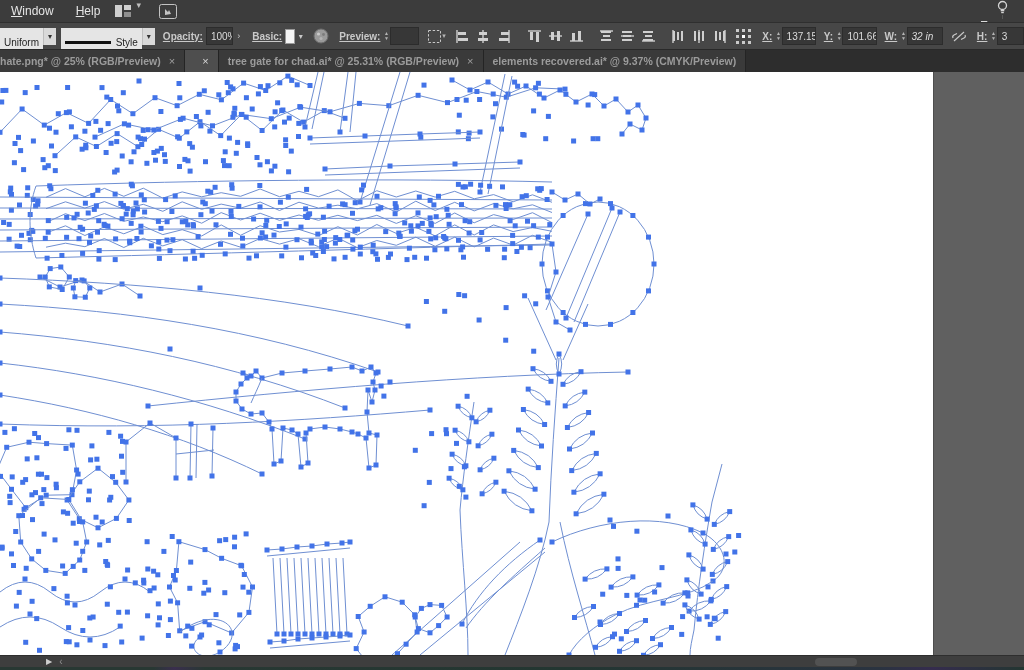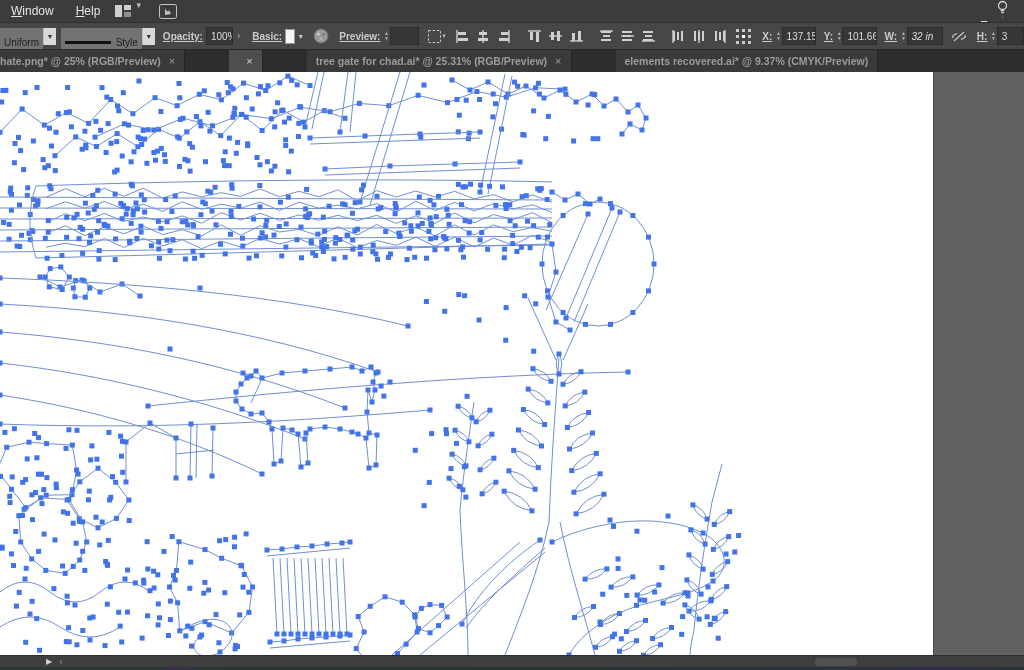--- a/index.html
+++ b/index.html
@@ -21,21 +21,21 @@
   .workspace-name { color:#dcdcdc; font-size:12px; width:44px; overflow:hidden;
     white-space:nowrap; }
 
   
   .controlbar { position:absolute; left:0; top:22px; width:1024px; height:28px;
     background:#474747; border-top:1px solid #2f2f2f; border-bottom:1px solid #292929;
     display:flex; align-items:center; font-size:10px; color:#c9c9c9;
     white-space:nowrap; overflow:hidden; }
   .cb-label { text-decoration:underline; margin:0 3px 0 8px; color:#c9c9c9;font-weight:bold; }
   .white-drop { display:flex; height:17px; }
-  .white-drop .val { background:#737373; color:#1e1e1e; height:30px;
+  .white-drop .val { background:#e5e5e5; color:#1e1e1e; height:30px;
     display:flex; align-items:center; padding:0 4px; font-size:10px; }
   .white-drop .chev { background:#d9d9d9; color:#333; width:13px; height:17px;
     display:flex; align-items:center; justify-content:center; font-size:8px;
     border-left:1px solid #bdbdbd; }
   .stroke-line { width:46px; height:3px; background:#111; margin-right:5px; }
   .dark-field { background:#373737; border:1px solid #2c2c2c; color:#dcdcdc;
     height:17px; display:flex; align-items:center; padding:8px 4px;
     overflow:hidden; font-size:10px; }
   .stepper { display:flex; flex-direction:column; align-items:center;
     justify-content:center; width:11px; height:17px; color:#b5b5b5;
@@ -43,21 +43,21 @@
   .arrow-btn { color:#c9c9c9; font-size:9px; padding:0 4px; }
   .swatch { width:15px; height:15px; background:#f5f5f5; border:1px solid #9a9a9a; }
   .icon-btn { display:flex; align-items:center; justify-content:center;
     height:20px; padding:0 2px; }
   .align-group { display:flex; align-items:center; gap:4px; margin-left:6px; }
   .align-btn { width:17px; height:18px; display:flex; align-items:center;
     justify-content:center; } .gap8 { width:8px; } .gap10 { width:10px; }
 
   
   .tabbar { position:absolute; left:0; top:50px; width:1024px; height:22px;
-    background:#2d2d2d; display:flex; overflow:hidden;gap:44px; }
+    background:#2d2d2d; display:flex; overflow:hidden; }
   .doc-tab { display:flex; align-items:center; height:22px; padding:0 9px;
     background:#3a3a3a; border-right:1px solid #242424; color:#9b9b9b;
     font-size:10.5px; font-weight:700; white-space:nowrap; }
   .doc-tab.active { background:#4e4e4e; color:#f5f5f5; }
   .doc-tab .close { margin-left:8px; font-size:11px; font-weight:400; color:#9f9f9f; }
   .doc-tab.active .close { color:#d8d8d8; }
 
   
   .canvas-wrap { position:absolute; left:0; top:72px; width:1024px; height:583px;
     background:#ffffff; }

